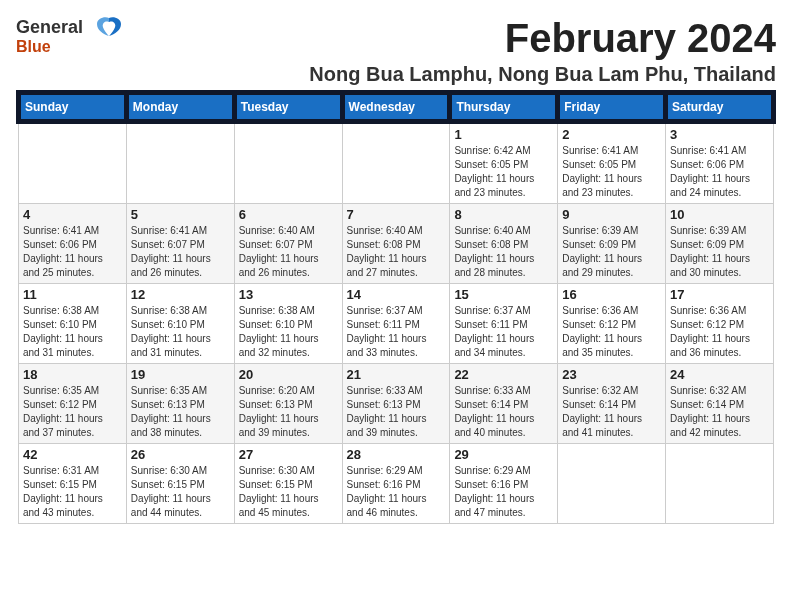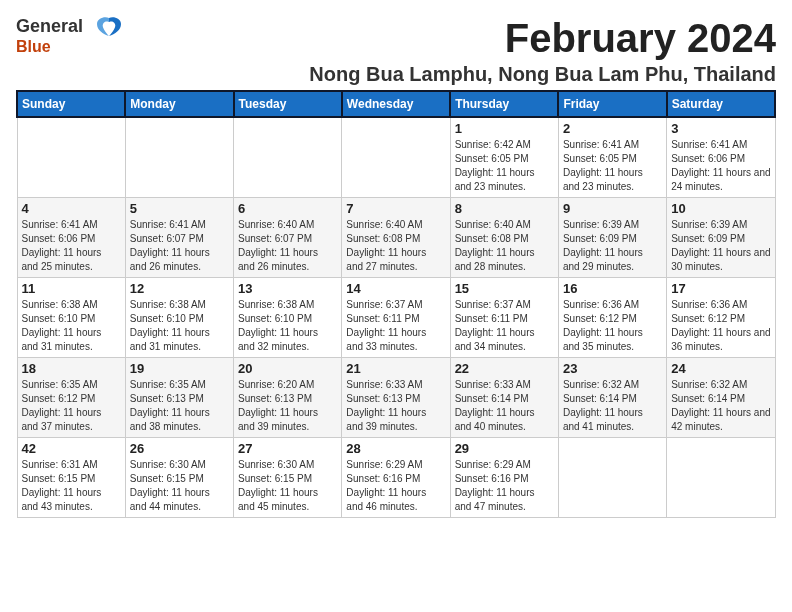--- a/index.html
+++ b/index.html
@@ -26,20 +26,21 @@
       font-weight: bold;
       color: #333;
     }
     .logo-blue {
       font-size: 16px;
       font-weight: bold;
       color: #c2410c;
     }
     .logo-row {
       display: flex;
+      align-items: center;
       gap: 12px;
     }
     .title-area {
       text-align: right;
       flex: 1;
     }
     .main-title {
       font-size: 40px;
       font-weight: bold;
       color: #222;
@@ -55,21 +56,21 @@
       border-collapse: collapse;
       font-size: 11px;
     }
     .calendar-table th {
       background: #1a6fc4;
       color: #fff;
       padding: 5px 4px;
       text-align: left;
       font-size: 12px;
       font-weight: bold;
-      border: 2px solid #0f172a;
+      border: 5px solid #0f172a;
     }
     .calendar-table td {
       border: 1px solid #ccc;
       vertical-align: top;
       padding: 3px 4px;
       width: calc(100% / 7);
       min-height: 80px;
       background: #fff;
     }
     .calendar-table tr:nth-child(even) td {

